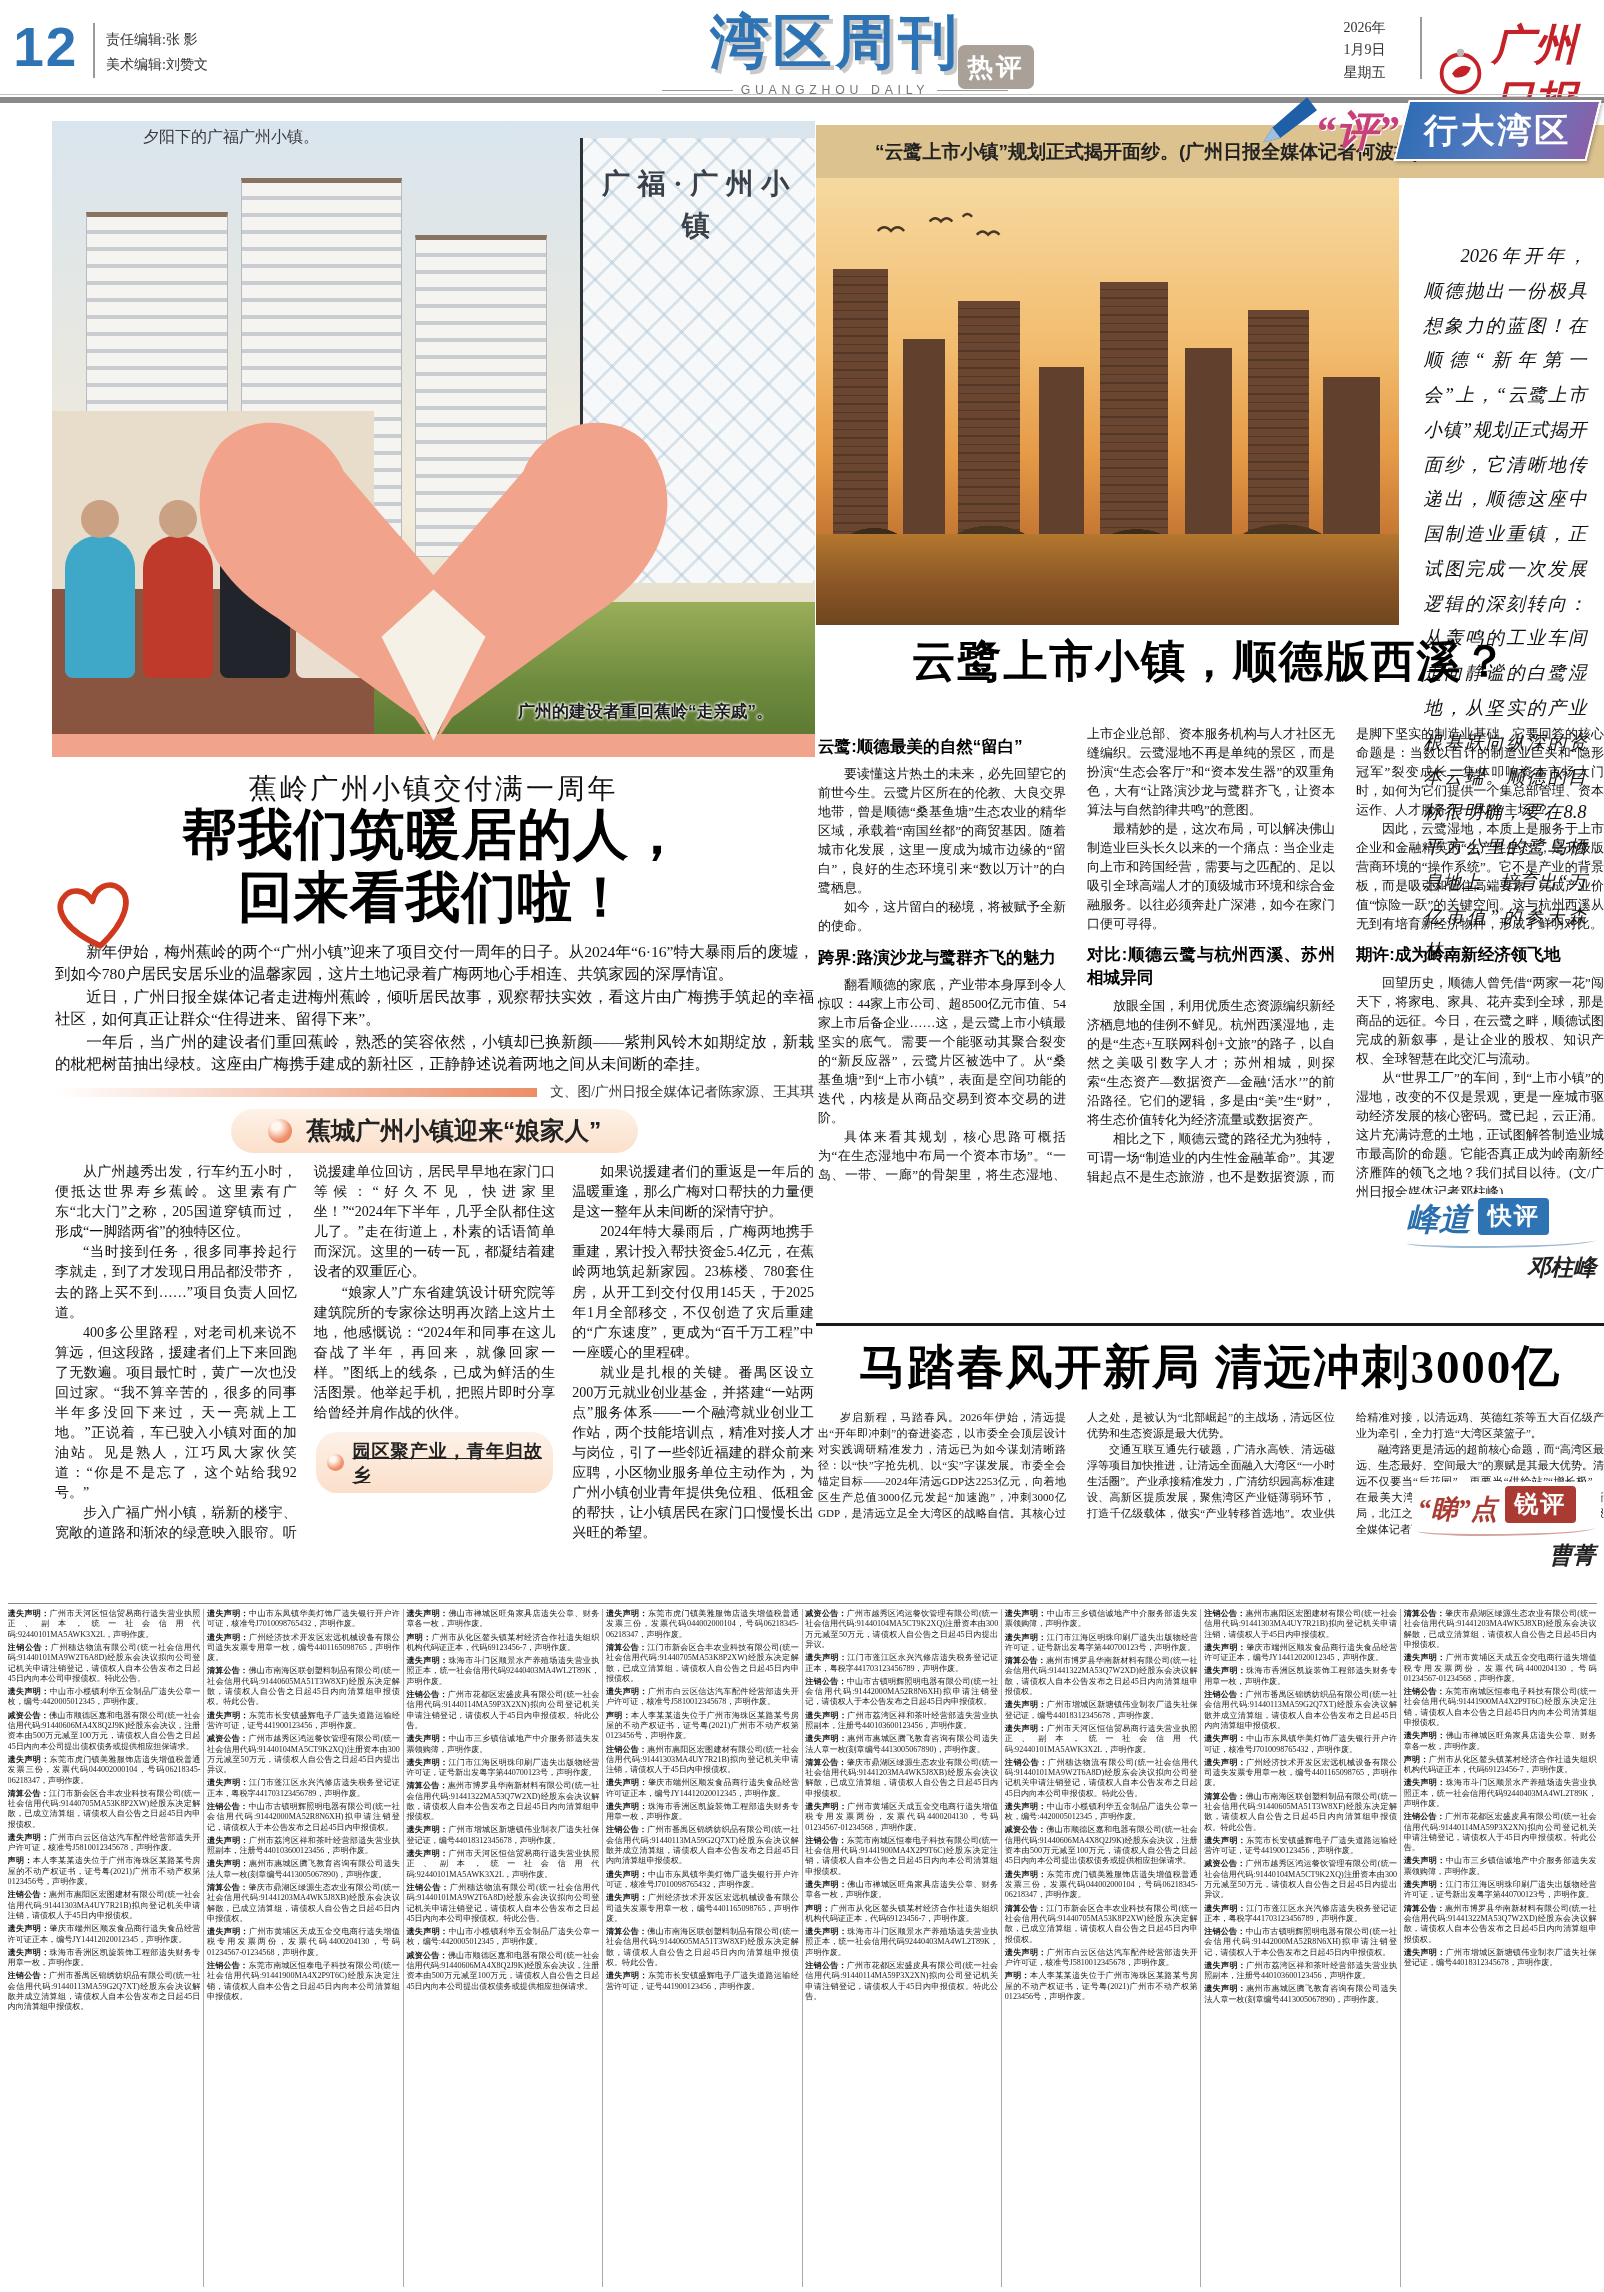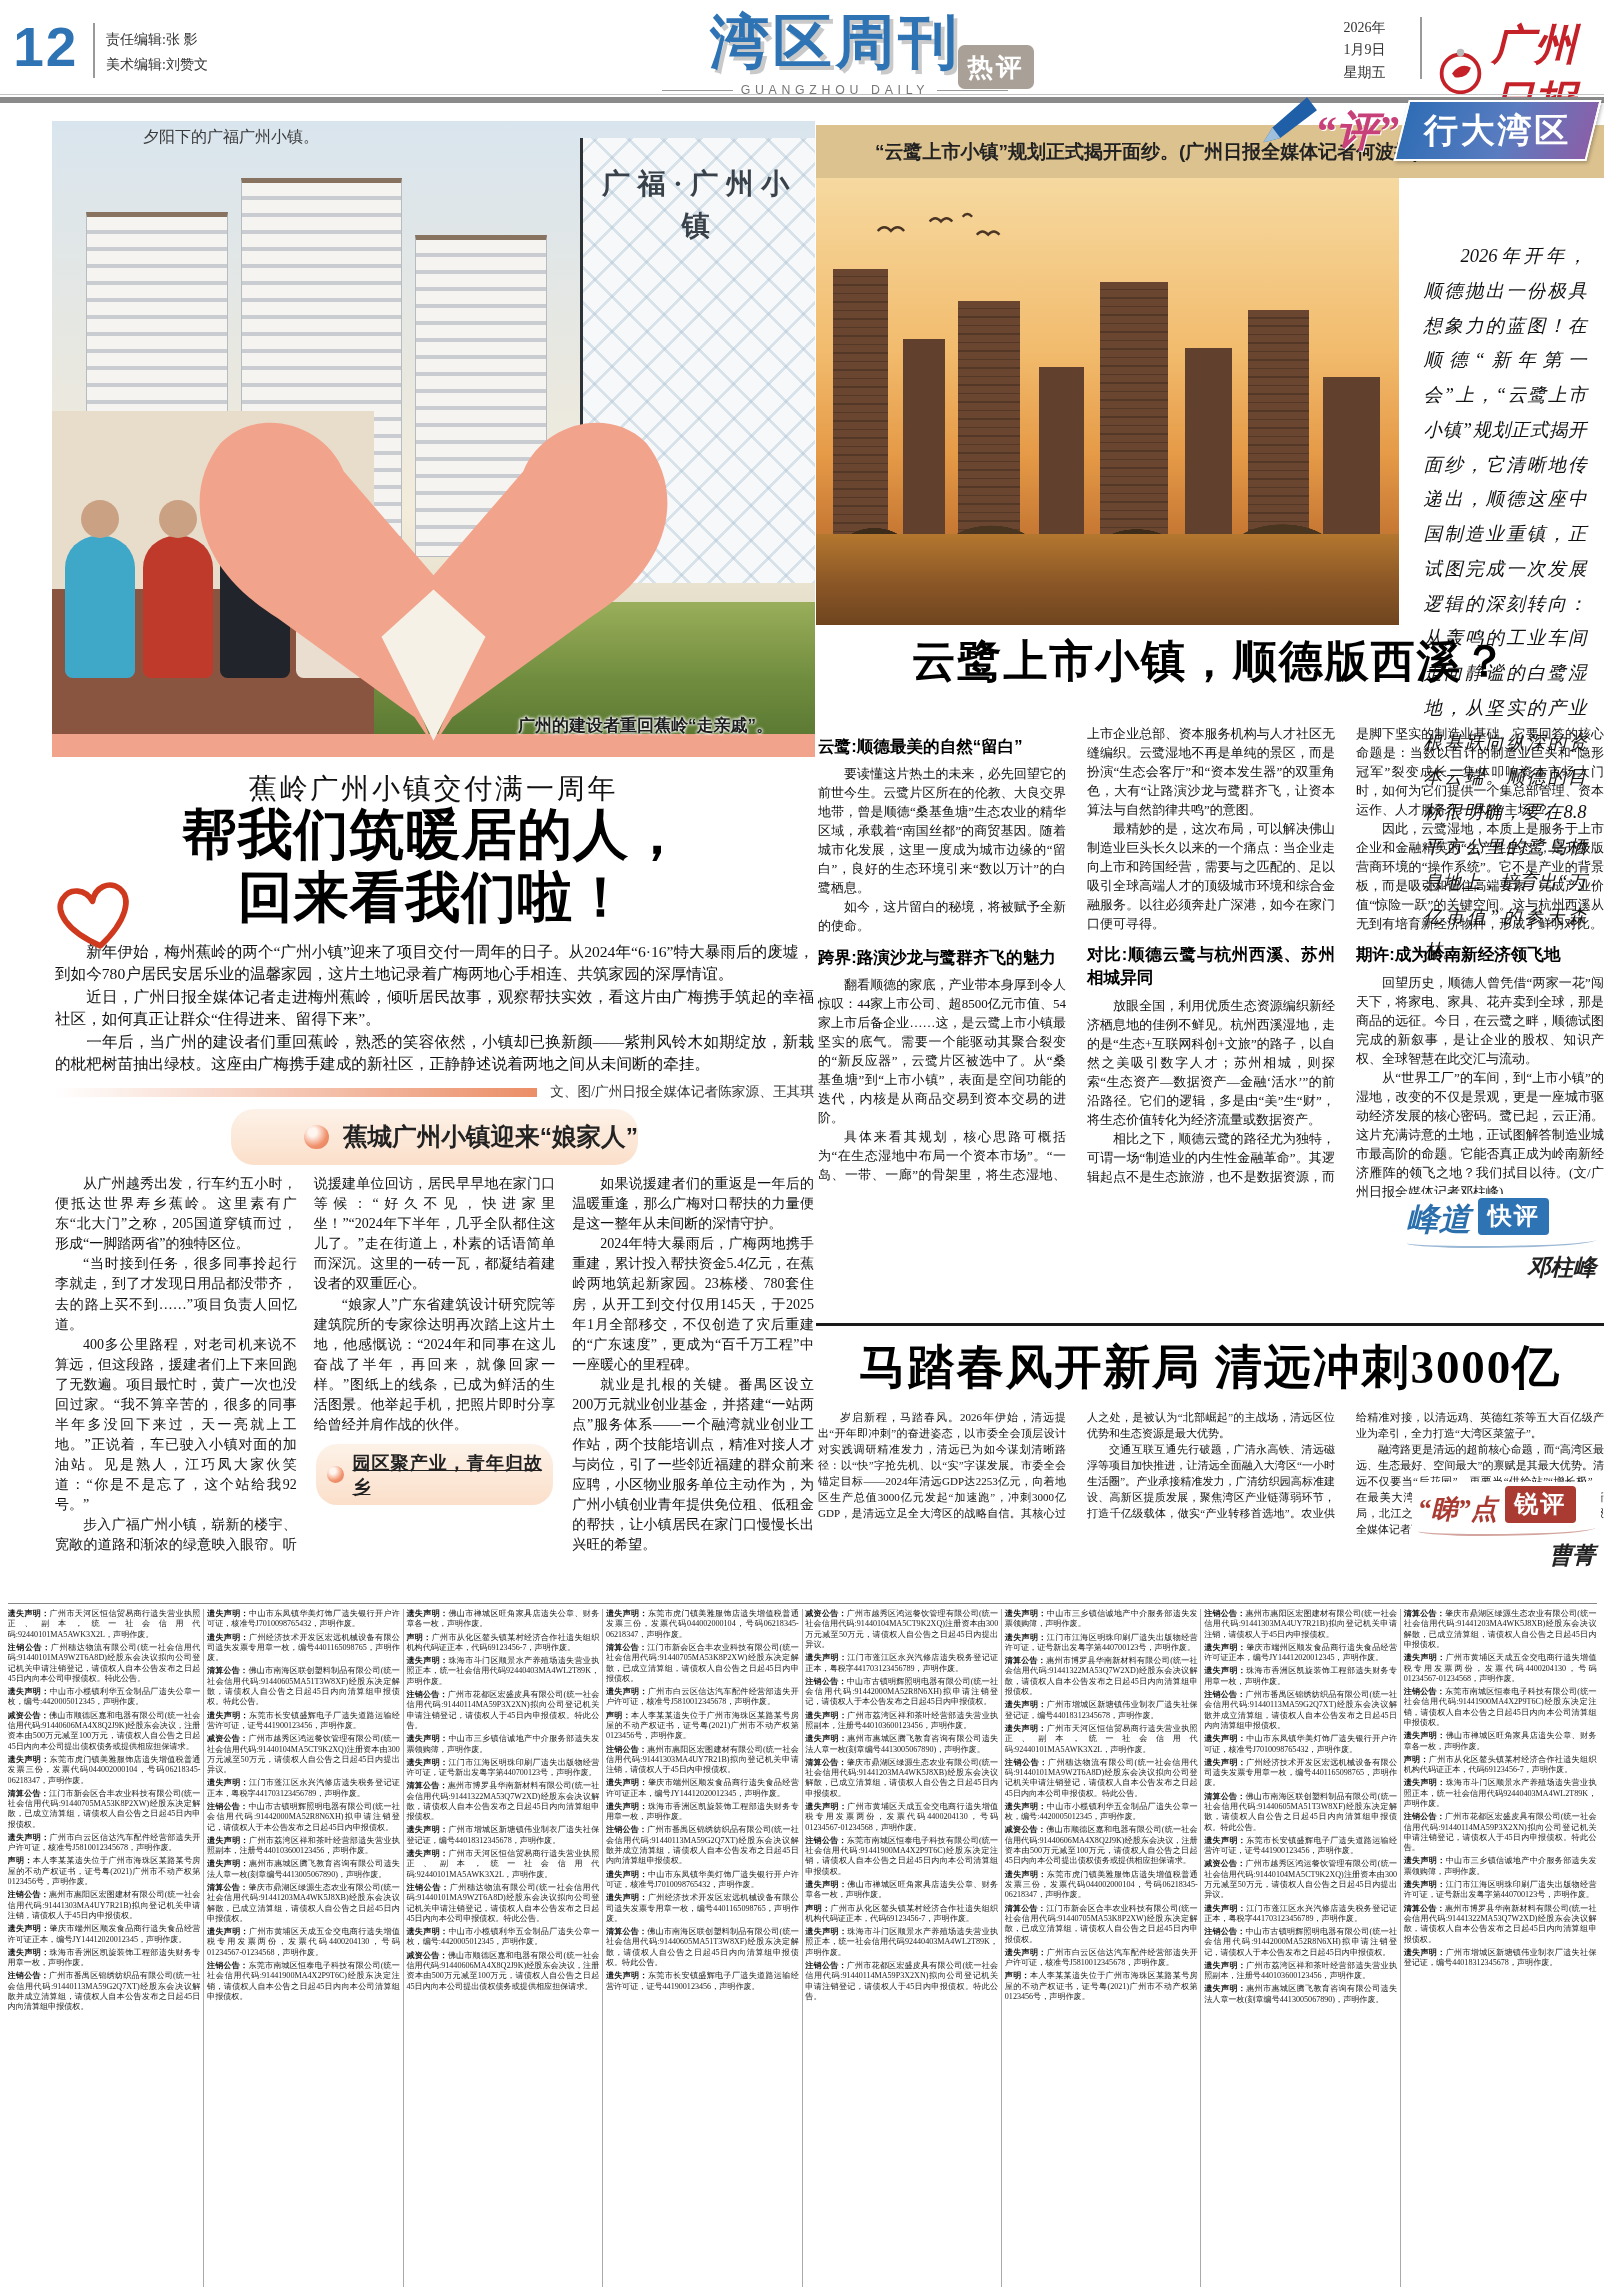--- a/index.html
+++ b/index.html
@@ -46,35 +46,35 @@
      background-image:repeating-linear-gradient(45deg,rgba(160,185,205,.35) 0 2.8px,transparent 2.8px 24.6px),
        repeating-linear-gradient(-45deg,rgba(160,185,205,.35) 0 2.8px,transparent 2.8px 24.6px);}
   .sign-text{position:absolute;left:17px;top:24.6px;width:199px;font:bold 28px/1.5 "Liberation Serif",serif;
      color:#39424a;letter-spacing:7.6px;text-align:center;}
   .people{position:absolute;left:0;top:290px;width:322px;height:324px;
      background:linear-gradient(#e8dccb 0 55%,#8a5540 55% 100%);overflow:hidden;}
   .person{position:absolute;bottom:57px;width:70px;height:142px;border-radius:32px 32px 7.6px 7.6px;}
   .person::before{content:"";position:absolute;top:-36px;left:16px;width:38px;height:38px;border-radius:50%;background:#caa183;}
   .hands{left:112px;top:284px;width:539px;height:352px;z-index:5;}
   .salmon-band{position:absolute;left:0;bottom:0;width:763px;height:23px;background:#f2a38c;}
-  .cap-bottom{position:absolute;right:42px;bottom:20px;font:bold 17px "Liberation Sans",sans-serif;color:#1d1d1d;
+  .cap-bottom{position:absolute;right:42px;bottom:34px;font:bold 17px "Liberation Sans",sans-serif;color:#1d1d1d;
      text-shadow:0 0 2.8px #fff,0 0 2.8px #fff,0 0 3.8px #fff;z-index:7;margin-top:36px;}
 
   
   .kicker{left:52px;top:770px;width:763px;text-align:center;font-size:28px;color:#111;letter-spacing:2.8px;}
   .headline{left:52px;top:803px;width:763px;text-align:center;
      font:900 55px/1.14 "Liberation Sans",sans-serif;color:#000;letter-spacing:0.9px;}
   .heart-ico{left:55px;top:882px;z-index:3;}
   .left-flow{left:55px;top:941px;width:759px;height:653px;overflow:hidden;}
   .lead p{margin:0;font-size:15.6px;line-height:1.44;text-indent:2em;text-align:justify;}
   .byline-row{display:flex;align-items:center;gap:13px;margin:7.6px 0 1.9px;}
   .grad-bar{flex:1;height:8.5px;background:linear-gradient(to right,rgba(242,163,140,0),#eb8e67);}
   .byline{font-size:13.7px;color:#333;white-space:nowrap;}
-  .pill{margin:7.6px auto 9.5px;width:407px;height:56px;border-radius:23px;display:flex;align-items:center;
-     justify-content:flex-end;gap:14px;background:linear-gradient(#fdf2e8,#fbdfca);
+  .pill{margin:7.6px auto 9.5px;width:407px;height:44px;border-radius:23px;display:flex;align-items:center;
+     justify-content:center;gap:14px;background:linear-gradient(#fdf2e8,#fbdfca);
      font:bold 24.6px "Liberation Sans",sans-serif;color:#222;}
   .dot{width:24.6px;height:24.6px;border-radius:50%;background:radial-gradient(circle at 35% 30%,#fff6f0 18%,#f0926d 60%,#e47d57);}
   .lbody{height:422px;column-count:3;column-gap:17px;font-size:14px;line-height:1.43;text-align:justify;overflow:hidden;}
   .lbody .para,.rbody .para,.bbody .para{margin:0;text-indent:2em;}
   .pill-s{break-inside:avoid;display:flex;align-items:center;gap:8.5px;margin:9.5px 1.9px;padding:6.6px 11.4px;border-radius:21px;
      background:linear-gradient(#fdf2e8,#fbdfca);font:bold 18px "Liberation Sans",sans-serif;color:#222;text-decoration:underline;}
   .dot2{width:17px;height:17px;border-radius:50%;flex:0 0 17px;
      background:radial-gradient(circle at 35% 30%,#fff6f0 18%,#f0926d 60%,#e47d57);}
 
   

